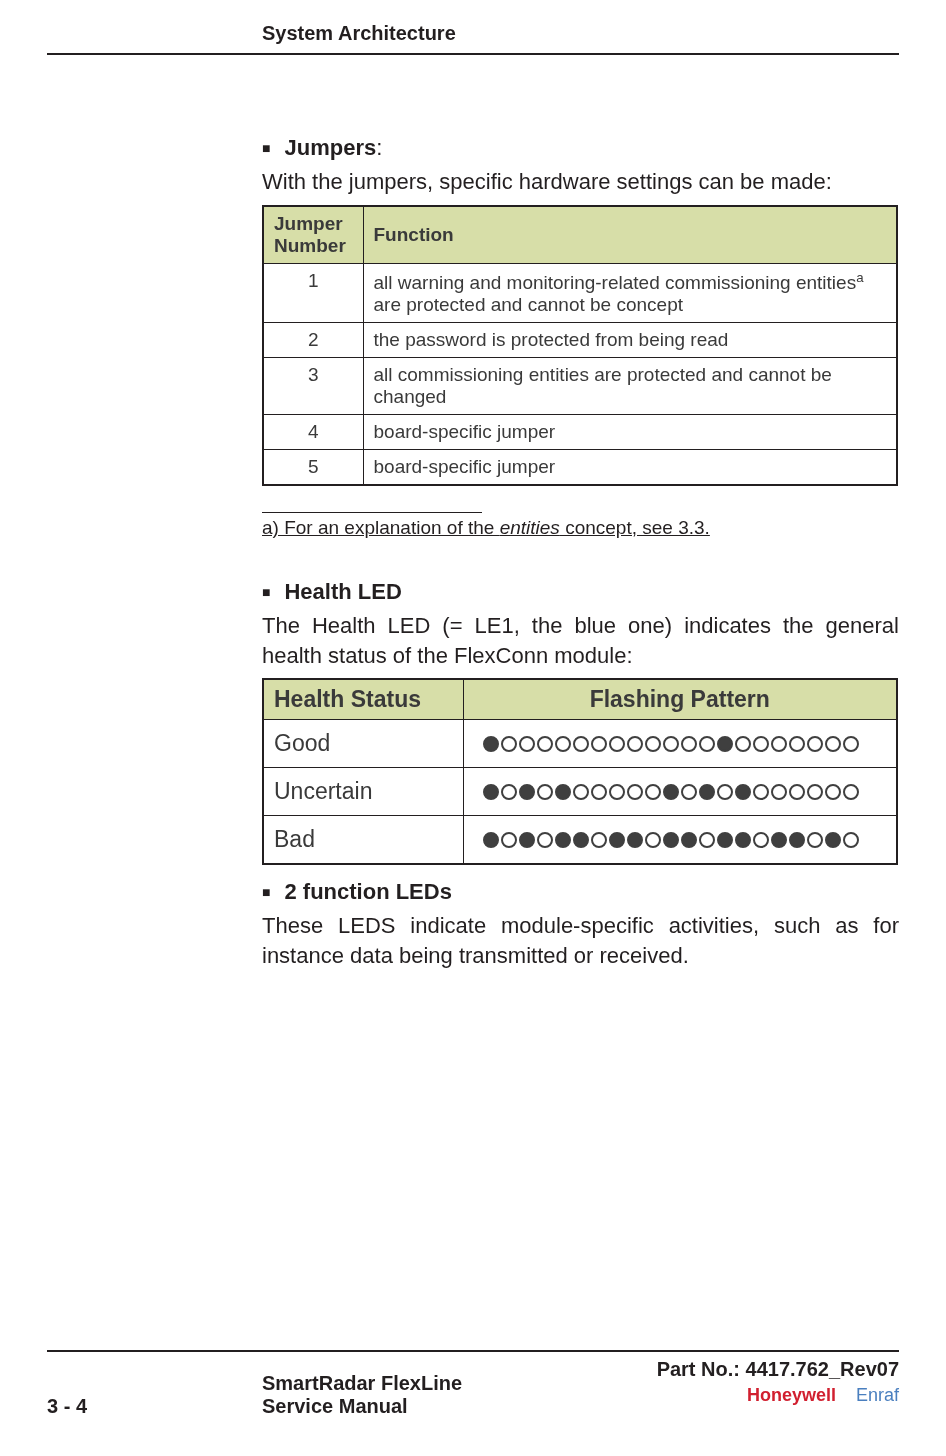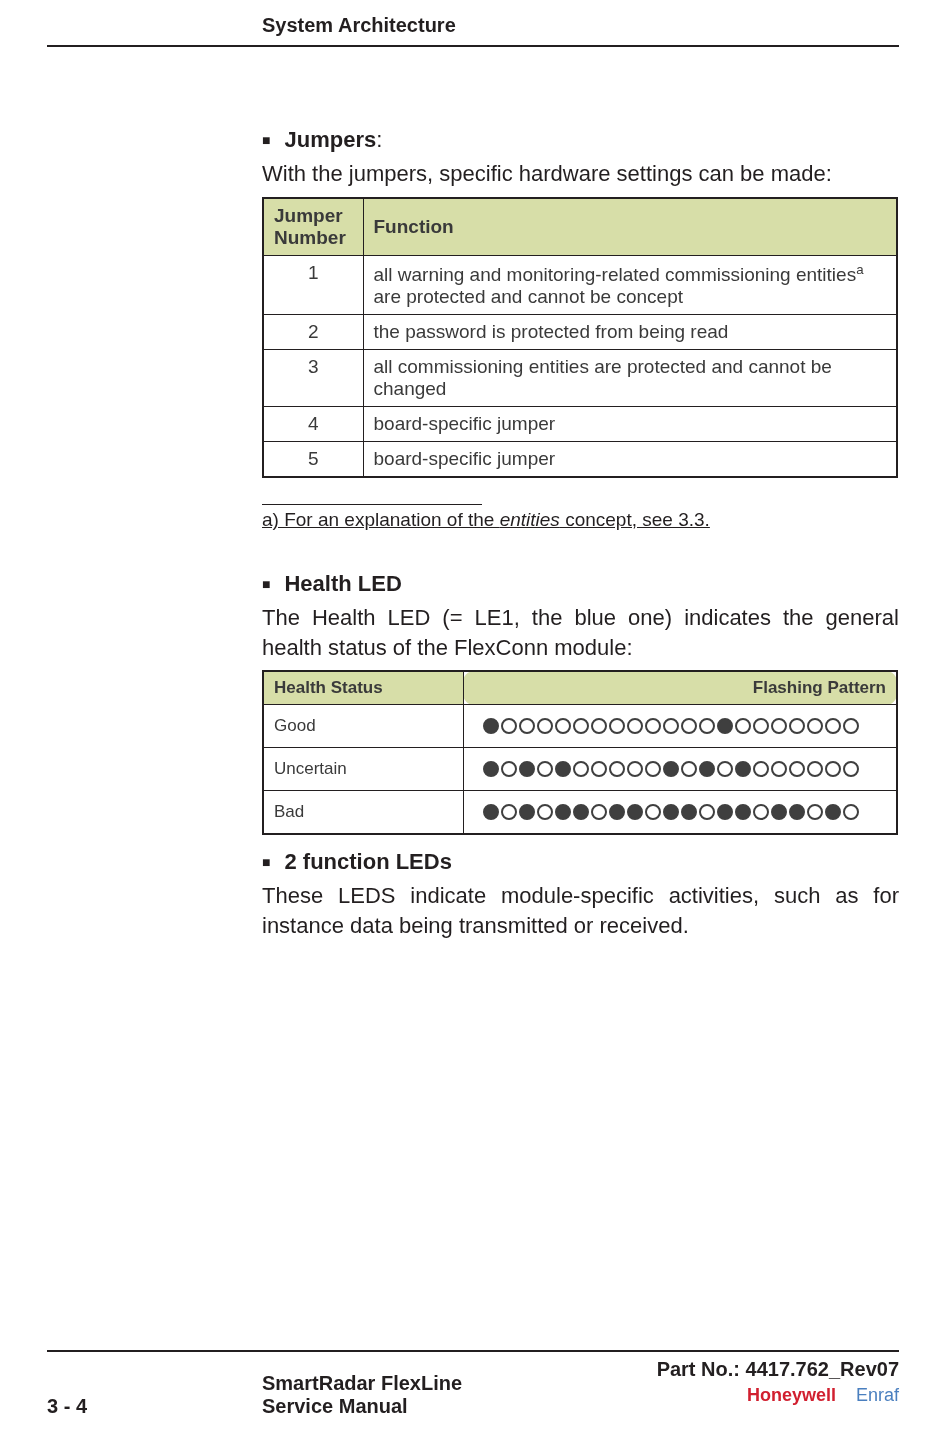--- a/index.html
+++ b/index.html
@@ -16,20 +16,21 @@
     width: 946px;
     height: 1456px;
     position: relative;
     padding: 14px 47px 0 47px; 
   }
   .header {
     margin-left: 215px;
     font-weight: bold;
     font-size: 20px;
     padding-bottom: 8px;
+    margin-top: 8px;
   }
   .header-rule {
     border: none;
     border-top: 2px solid #231f20;
     margin: 0;
     width: 100%;
   }
 
   .content {
     margin-left: 215px;
@@ -75,31 +76,31 @@
   }
   .footnote { font-size: 19px; text-decoration: underline; }
   .footnote em { font-style: italic; }
 
   .gap { height: 40px; }
 
   table.health {
     border-collapse: collapse;
     width: 636px;
     border: 2px solid #231f20;
-    font-size: 17px;
+    font-size: 23px;
   }
   table.health th {
     background: #d7dea8;
     padding: 6px 10px;
     border: 1px solid #231f20;
     font-weight: bold;
     color: #3a3a3a;
   }
   table.health th.hs { text-align: left; width: 200px; }
-  table.health th.fp { text-align: right; border-radius: 11px; }
+  table.health th.fp { text-align: center; }
   table.health td {
     padding: 10px 10px;
     border: 1px solid #231f20;
     vertical-align: middle;
     color: #3a3a3a;
   }
   .pattern { white-space: nowrap; }
   .pattern svg { display:block; }
 
   .footer {

